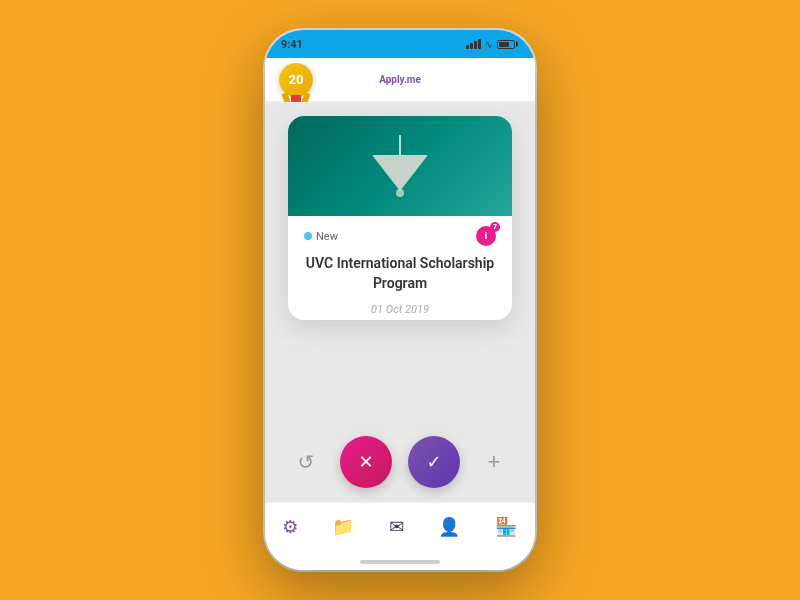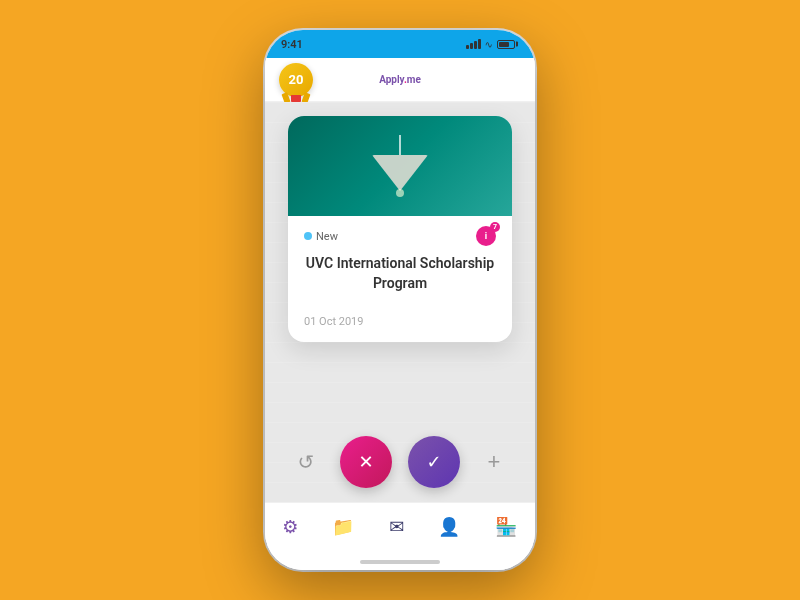--- a/index.html
+++ b/index.html
@@ -209,21 +209,21 @@
     }
     .lamp-bulb-glow {
       width: 8px;
       height: 8px;
       background: rgba(255,255,220,0.6);
       border-radius: 50%;
       margin-top: -2px;
     }
 
     .card-body {
-      padding: 10px 16px 14px;
+      padding: 10px 16px 4px;
     }
     .card-meta {
       display: flex;
       align-items: center;
       justify-content: space-between;
       margin-bottom: 8px;
     }
     .new-badge {
       display: flex;
       align-items: center;
@@ -264,32 +264,34 @@
       align-items: center;
       justify-content: center;
     }
 
     .card-title {
       font-size: 14px;
       font-weight: 600;
       color: #333;
       text-align: center;
       line-height: 1.4;
-      margin-bottom: 22px;
+      margin-bottom: 10px;
     }
     .card-amount {
       font-size: 26px;
       font-weight: 700;
       color: #222;
       text-align: center;
       margin-bottom: 10px;
     }
     .card-date {
       font-size: 11px;
       color: #aaa;
+      text-align: center;
+      font-style: italic;
     }
 
     
     .action-area {
       height: 80px;
       background: #e8e8e8;
       background-image: repeating-linear-gradient(
         0deg,
         transparent,
         transparent 19px,

